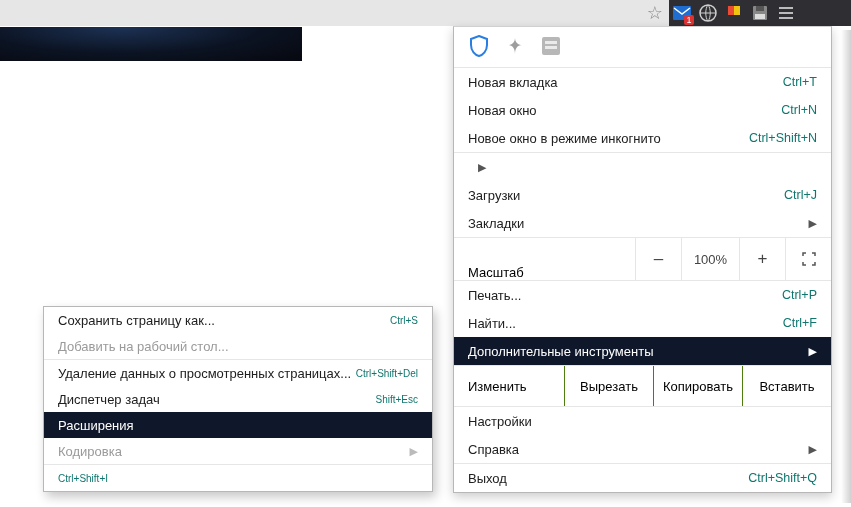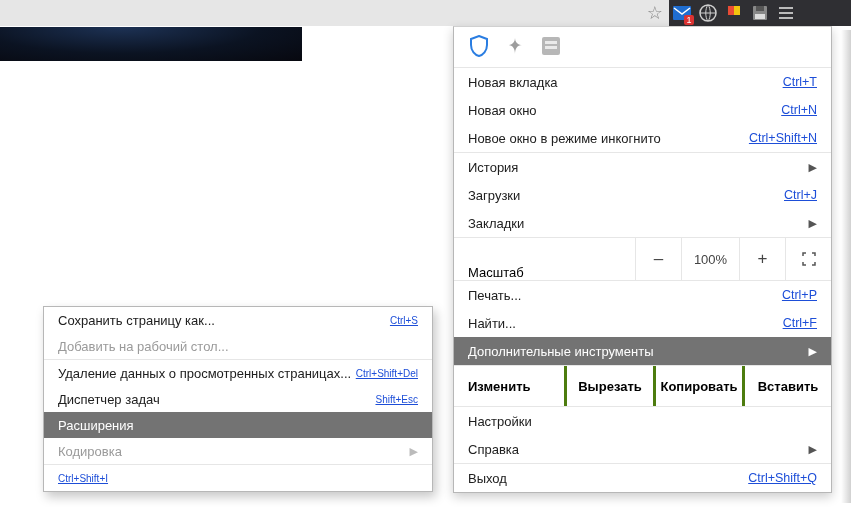--- a/index.html
+++ b/index.html
@@ -24,41 +24,41 @@
   .main-menu { position: absolute; right: 19px; top: 26px; width: 379px;
                background:#fff; border: 1px solid #b7b7b7; border-top-color:#d0d0d0;
                box-shadow: 0 4px 10px rgba(0,0,0,.2); }
   .main-shadow { position:absolute; right:0; top:30px; bottom:4px; width:10px;
                  background: linear-gradient(to left, rgba(0,0,0,.18), rgba(0,0,0,0)); pointer-events:none; }
   .icon-row { padding: 8px 14px 10px; display:flex; gap:14px; }
   .icon-row .app { width:22px; height:22px; display:flex; align-items:center; justify-content:center;
                    color:#6b6b6b; font-size:11px; border-radius:2px; }
   .sep { height:1px; background:#e6e6e6; }
   .m-row { height:28px; display:flex; align-items:center; padding: 0 14px; color:#202020; cursor:default; }
-  .m-row.active { background:#737373; color:#fff; }
+  .m-row.active { background:#0f172a; color:#fff; }
   .m-row .lab { flex:1; white-space:nowrap; overflow:hidden; }
-  .m-row .sc  { color:#1d4ed8; font-size:12.5px;text-decoration:underline; }
+  .m-row .sc  { color:#0f766e; font-size:12.5px; }
   .m-row .arrow { margin-left:10px; font-size:11px; color:#555; }
   .m-row.active .arrow { color:#fff; }
 
   
   .zoom-row { height:42px; display:flex; align-items:flex-end; padding:0 0 0 14px; }
   .zoom-lab { flex:1; }
   .zoom-btn, .zoom-val, .zoom-fs {
     height:42px; display:flex; align-items:center; justify-content:center;
     border-left:1px solid #e6e6e6; color:#444; }
   .zoom-btn { width:46px; font-size:17px; }
   .zoom-val { width:58px; }
   .zoom-fs  { width:46px; font-size:14px; }
 
   
-  .edit-row { height:40px; display:flex; align-items:stretch;font-weight:bold; }
+  .edit-row { height:40px; display:flex; align-items:stretch; }
   .edit-lab { padding-left:14px; display:flex; align-items:center; flex:0 0 110px; }
   .edit-btn { flex:1; display:flex; align-items:center; justify-content:center;
-              border-left:3px solid #4d7c0f; }
+              border-left:1px solid #4d7c0f; }
 
   
   .sub-menu { position:absolute; left:43px; top:306px; width:390px;
               background:#fff; border:1px solid #b7b7b7;
               box-shadow: 3px 5px 10px rgba(0,0,0,.22); }
   .sub-menu .m-row { height:26px; }
   .sub-menu .m-row.disabled { color:#9a9a9a; }
   .sub-menu .m-row .sc { font-size:10px; }
 </style>
 </head>
@@ -140,21 +140,20 @@
     <span class="sc">Ctrl+N</span>
   </div>
   <div class="m-row">
     <span class="lab">Новое окно в режиме инкогнито</span>
     <span class="sc">Ctrl+Shift+N</span>
   </div>
 
   <div class="sep"></div>
 
   <div class="m-row">
-    <span class="lab">История</span>
     <span class="arrow">▶</span>
   </div>
   <div class="m-row">
     <span class="lab">Загрузки</span>
     <span class="sc">Ctrl+J</span>
   </div>
   <div class="m-row">
     <span class="lab">Закладки</span>
     <span class="arrow">▶</span>
   </div>

